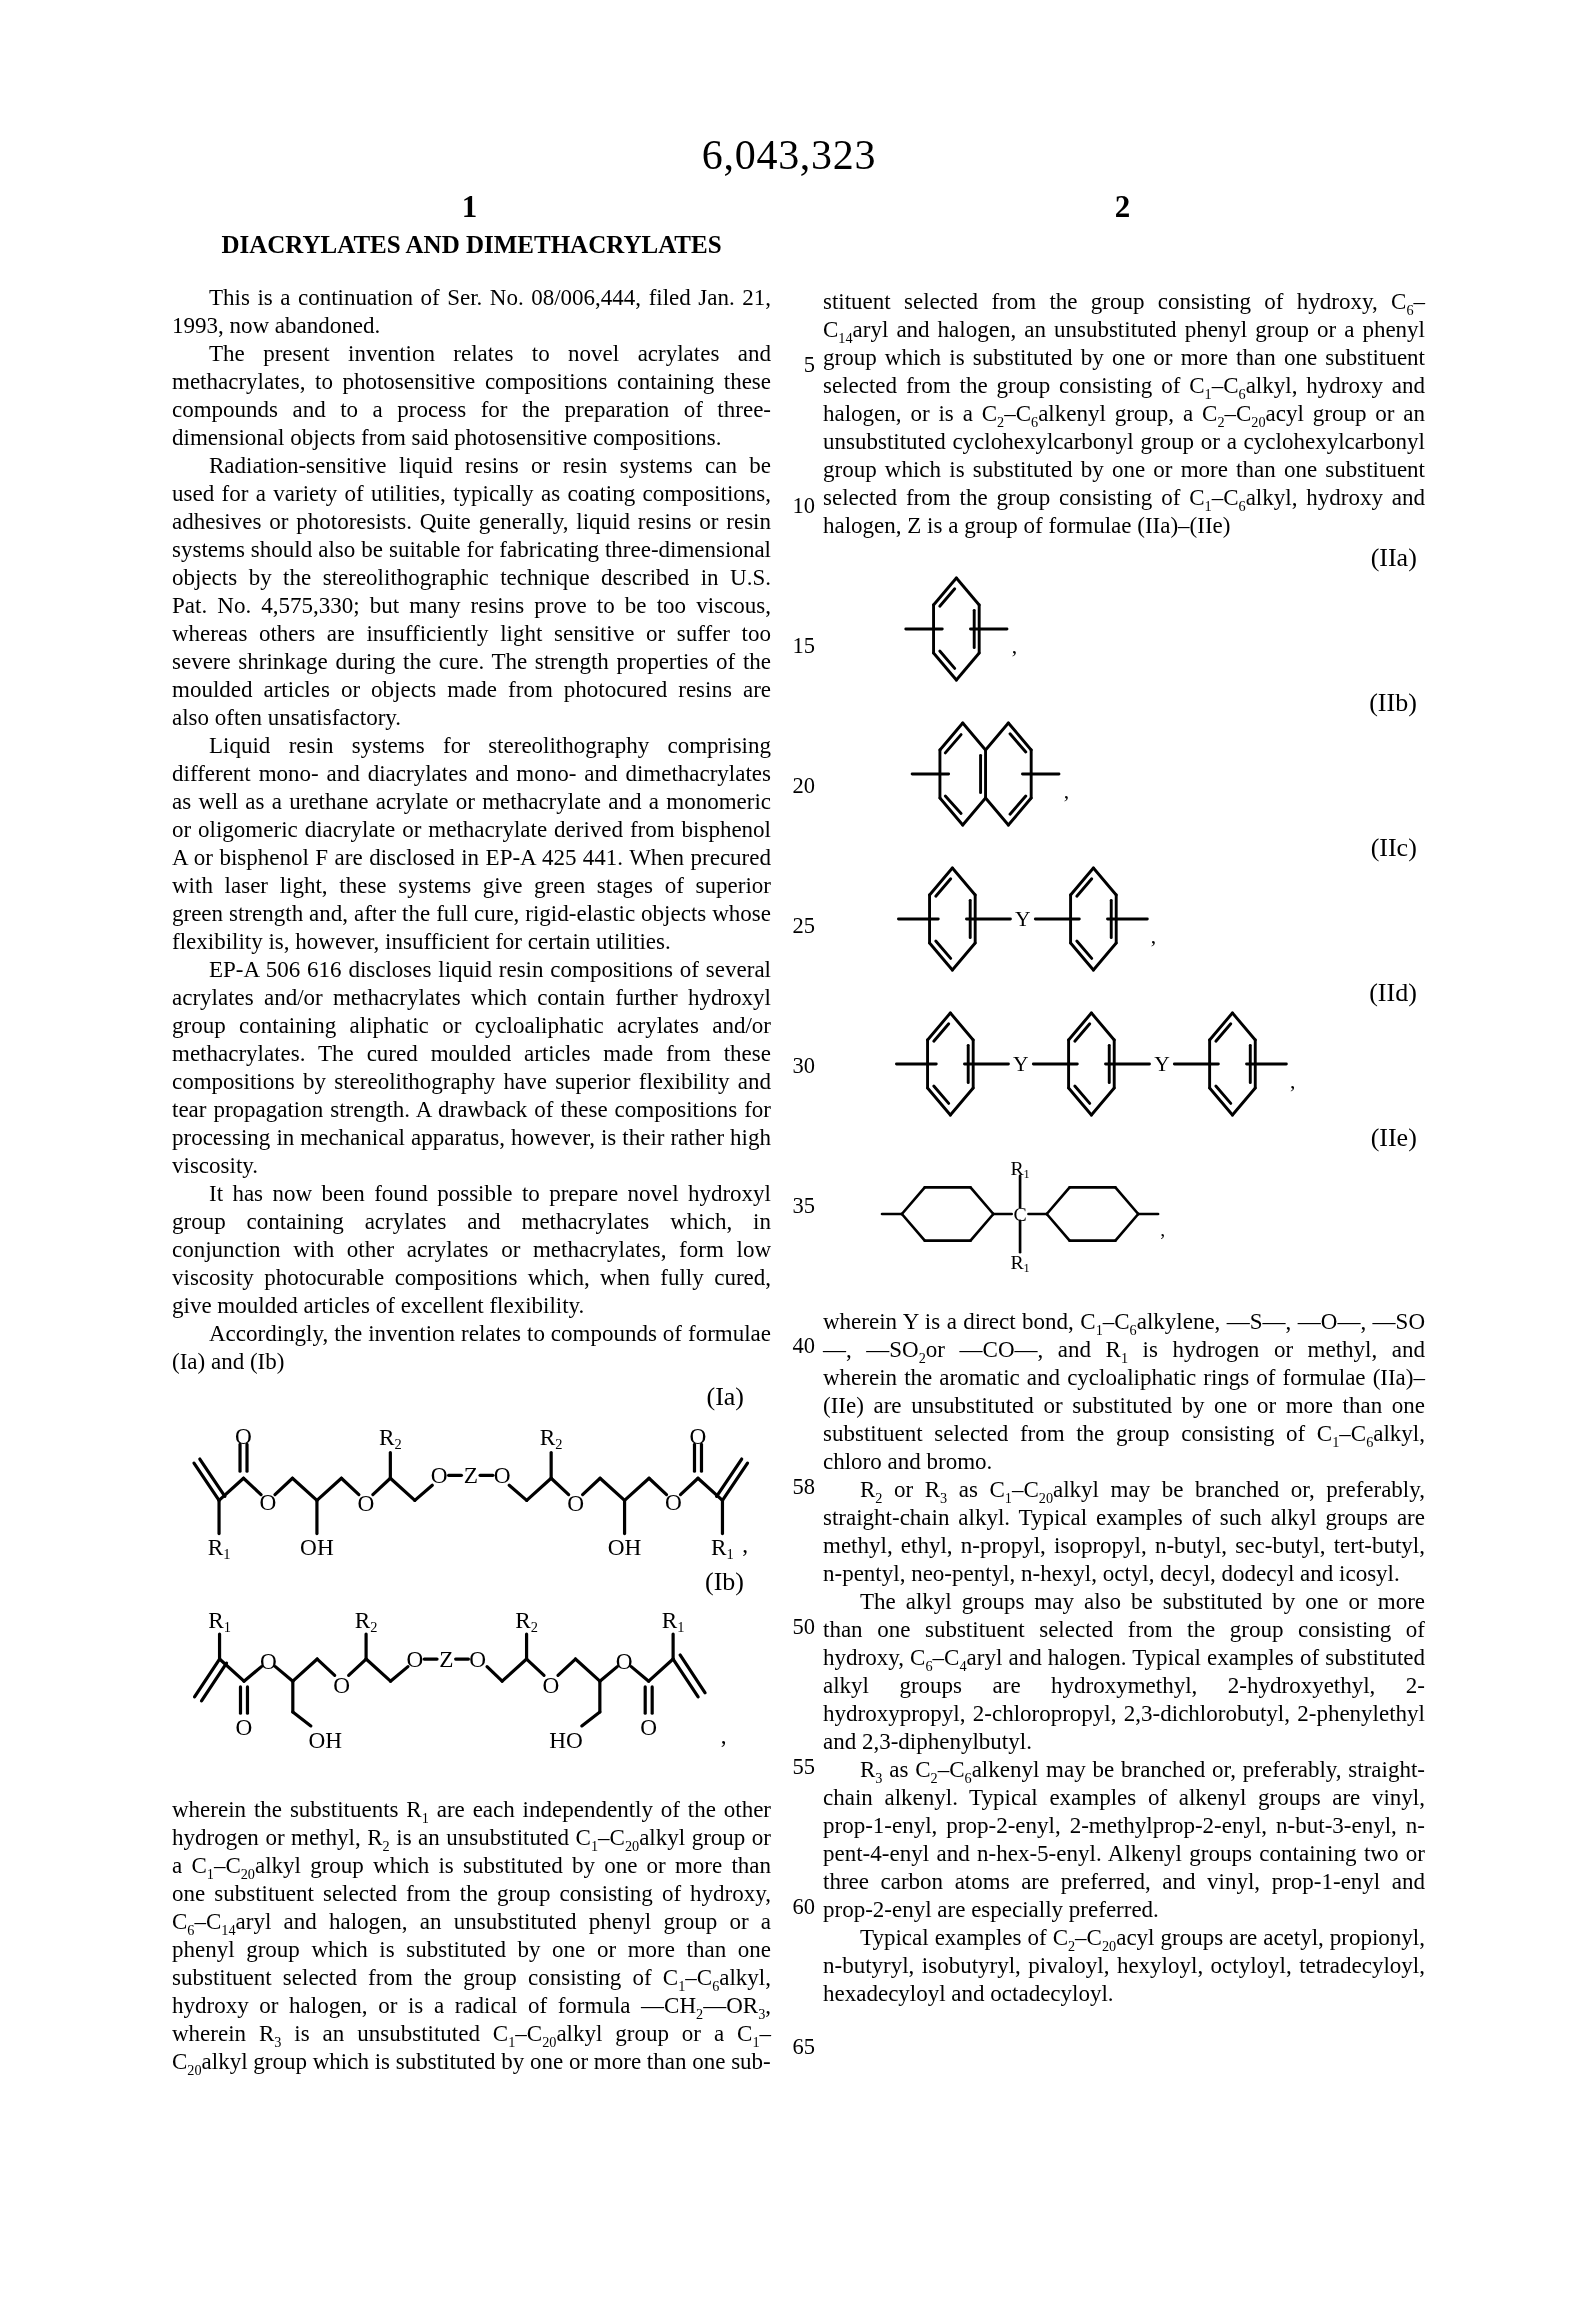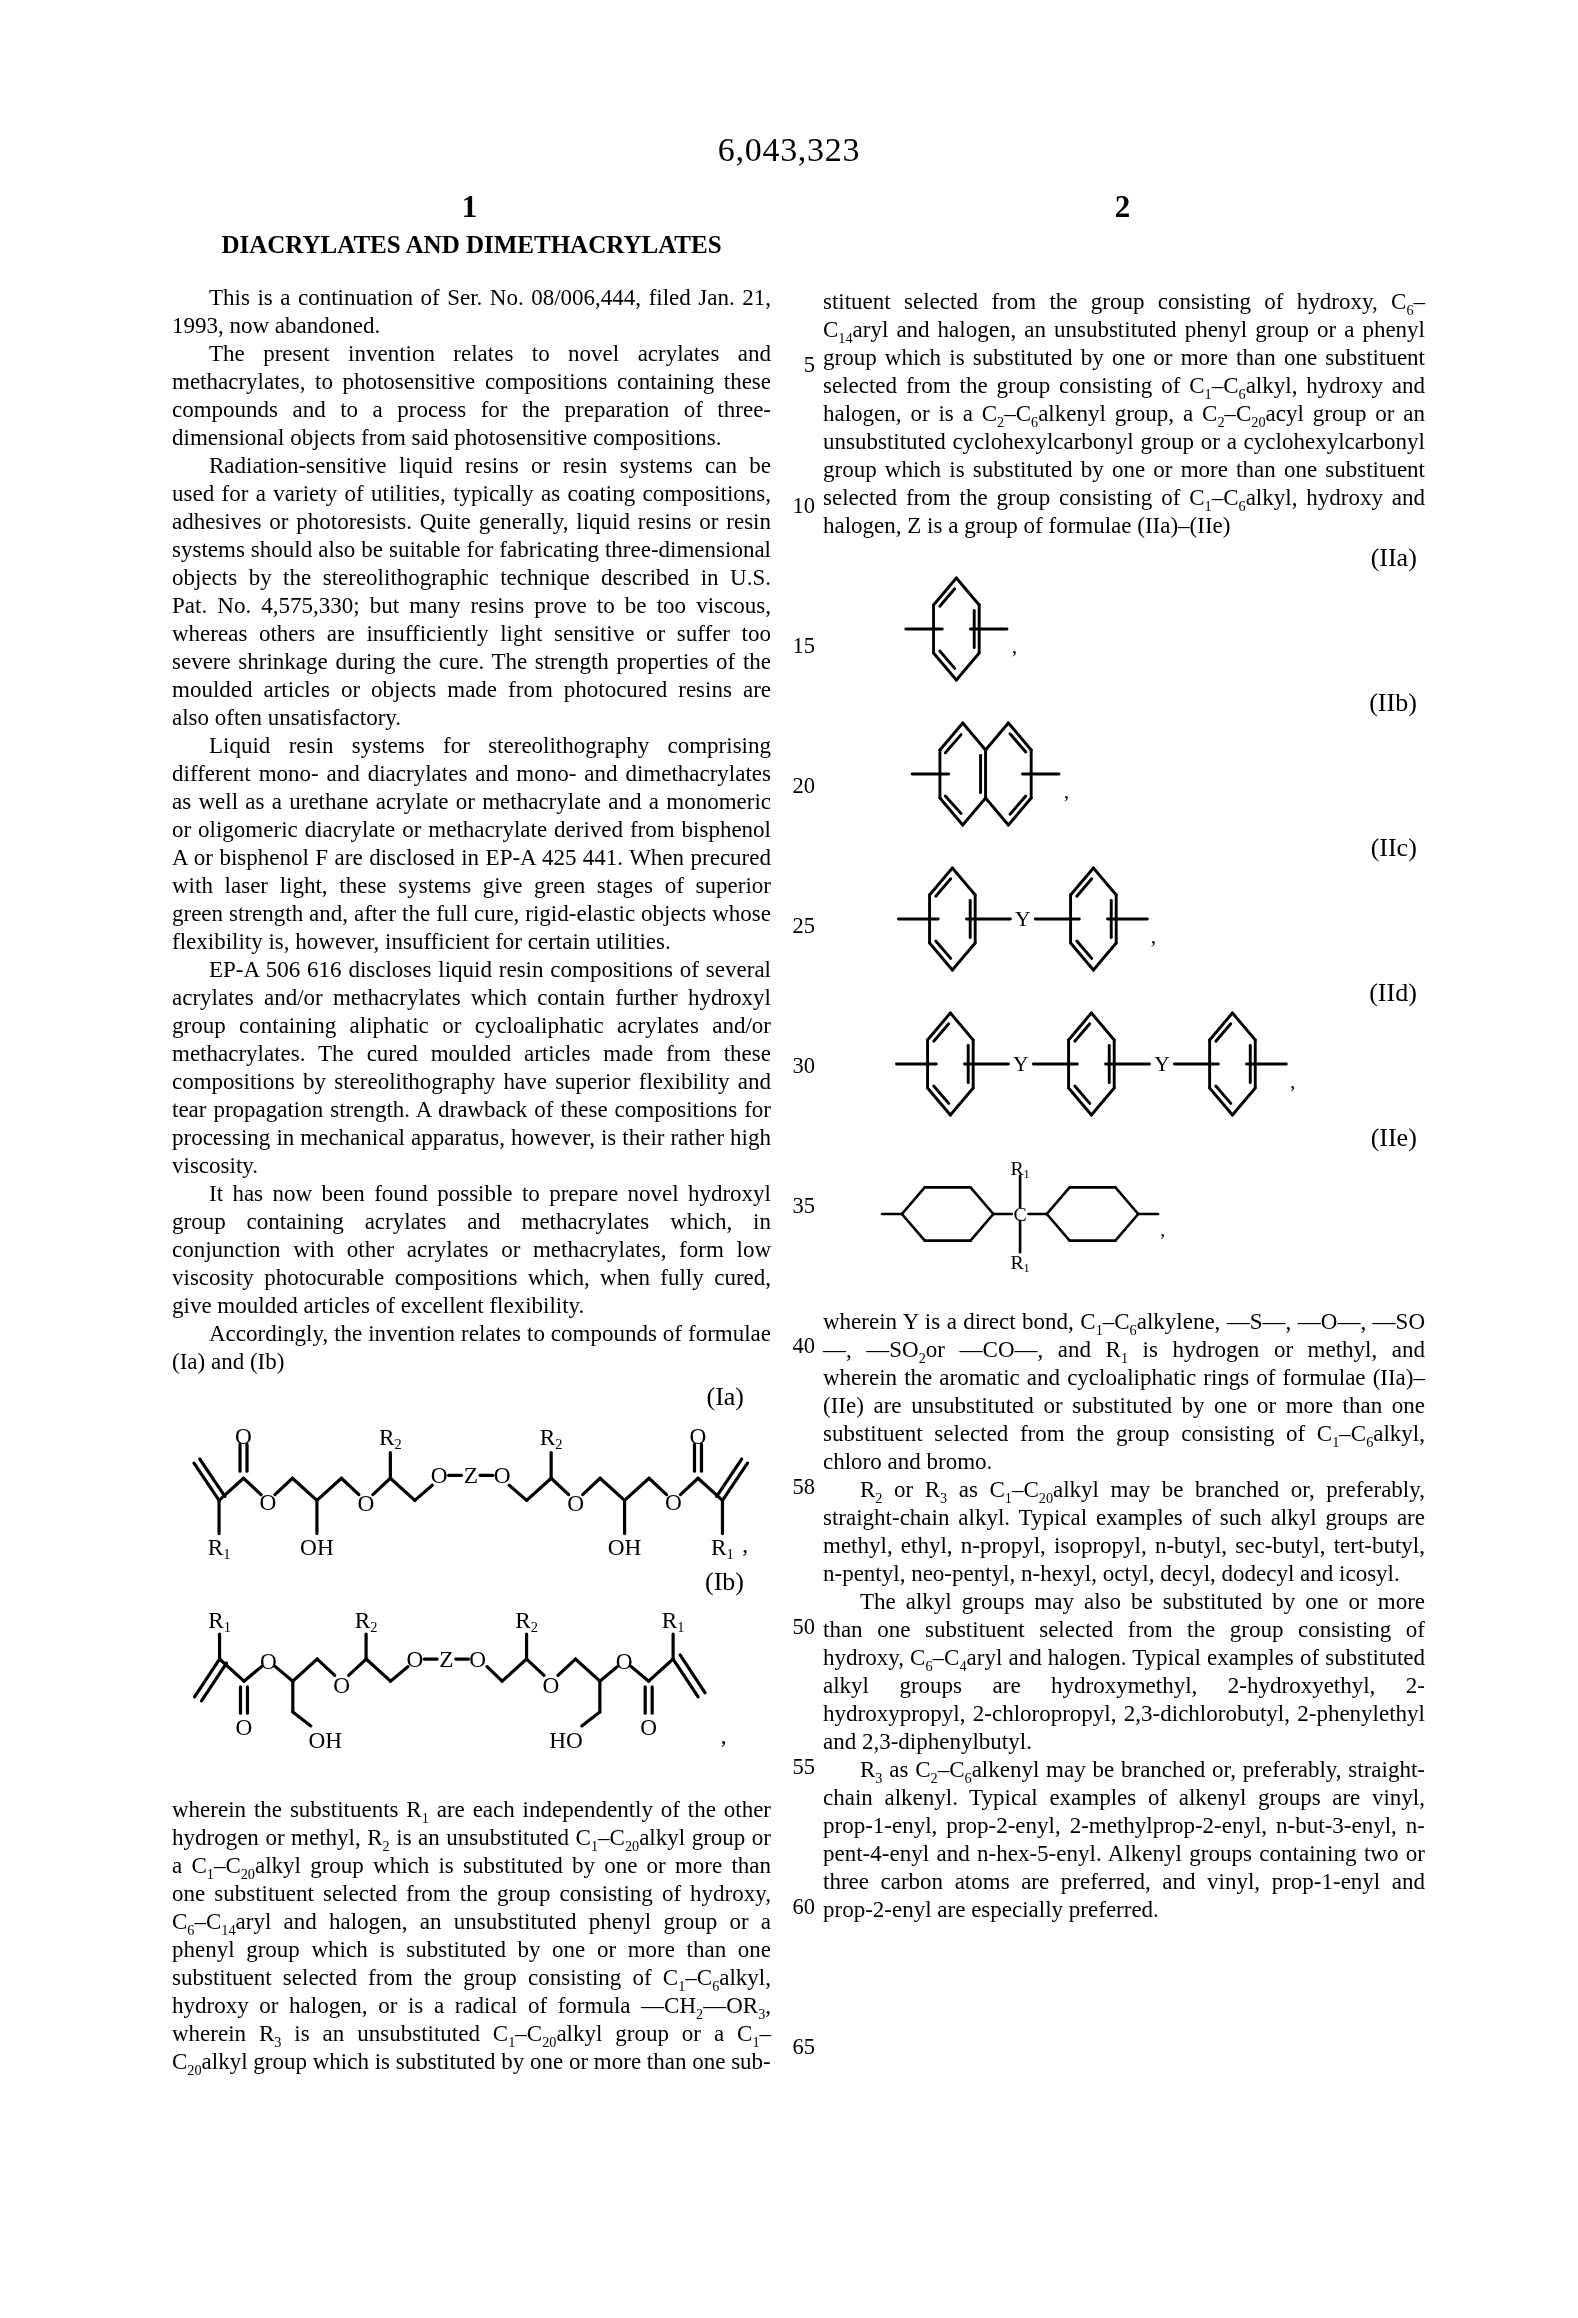--- a/index.html
+++ b/index.html
@@ -3,21 +3,21 @@
 <meta charset="utf-8">
 <style>
   html,body{margin:0;padding:0;}
   body{
     width:1578px;height:2319px;background:#ffffff;position:relative;
     font-family:"Liberation Serif","DejaVu Serif",serif;color:#000;
     overflow:hidden;
   }
   .header{
     position:absolute;top:131px;left:0;width:1578px;text-align:center;
-    font-size:34px;letter-spacing:0.7px;
+    font-size:42px;letter-spacing:0.7px;
   }
   .colnum{position:absolute;top:189px;font-size:31px;font-weight:bold;}
   .colnum-1{left:381px;width:177px;text-align:center;}
   .colnum-2{left:1034px;width:177px;text-align:center;}
   .col{position:absolute;}
   .col1{left:172px;top:231px;width:599px;}
   .col2{left:823px;top:288px;width:602px;}
   .title{
     text-align:center;font-weight:bold;font-size:25px;margin:0 0 24.5px 0;
   }
@@ -326,14 +326,15 @@
       <text x="370" y="160" font-size="52">C</text>
       <text x="370" y="40" font-size="52">R<tspan dy="15.6" font-size="32.24">1</tspan></text>
       <text x="370" y="286" font-size="52">R<tspan dy="15.6" font-size="32.24">1</tspan></text>
       <text x="744" y="200" font-size="52">,</text>
     </svg>
 
   <p class="para wherein-2">wherein Y is a direct bond, C<sub>1</sub>–C<sub>6</sub>alkylene, —S—, —O—, —SO—, —SO<sub>2</sub>or —CO—, and R<sub>1</sub> is hydrogen or methyl, and wherein the aromatic and cycloaliphatic rings of formulae (IIa)–(IIe) are unsubstituted or substituted by one or more than one substituent selected from the group consisting of C<sub>1</sub>–C<sub>6</sub>alkyl, chloro and bromo.</p>
   <p class="para indent">R<sub>2</sub> or R<sub>3</sub> as C<sub>1</sub>–C<sub>20</sub>alkyl may be branched or, preferably, straight-chain alkyl. Typical examples of such alkyl groups are methyl, ethyl, n-propyl, isopropyl, n-butyl, sec-butyl, tert-butyl, n-pentyl, neo-pentyl, n-hexyl, octyl, decyl, dodecyl and icosyl.</p>
   <p class="para indent">The alkyl groups may also be substituted by one or more than one substituent selected from the group consisting of hydroxy, C<sub>6</sub>–C<sub>4</sub>aryl and halogen. Typical examples of substituted alkyl groups are hydroxymethyl, 2-hydroxyethyl, 2-hydroxypropyl, 2-chloropropyl, 2,3-dichlorobutyl, 2-phenylethyl and 2,3-diphenylbutyl.</p>
   <p class="para indent">R<sub>3</sub> as C<sub>2</sub>–C<sub>6</sub>alkenyl may be branched or, preferably, straight-chain alkenyl. Typical examples of alkenyl groups are vinyl, prop-1-enyl, prop-2-enyl, 2-methylprop-2-enyl, n-but-3-enyl, n-pent-4-enyl and n-hex-5-enyl. Alkenyl groups containing two or three carbon atoms are preferred, and vinyl, prop-1-enyl and prop-2-enyl are especially preferred.</p>
+  <p class="para indent">Typical examples of C<sub>2</sub>–C<sub>20</sub>acyl groups are acetyl, propionyl, n-butyryl, isobutyryl, pivaloyl, hexyloyl, octyloyl, tetradecyloyl, hexadecyloyl and octadecyloyl.</p>
 </div>
 
 
 </body></html>

